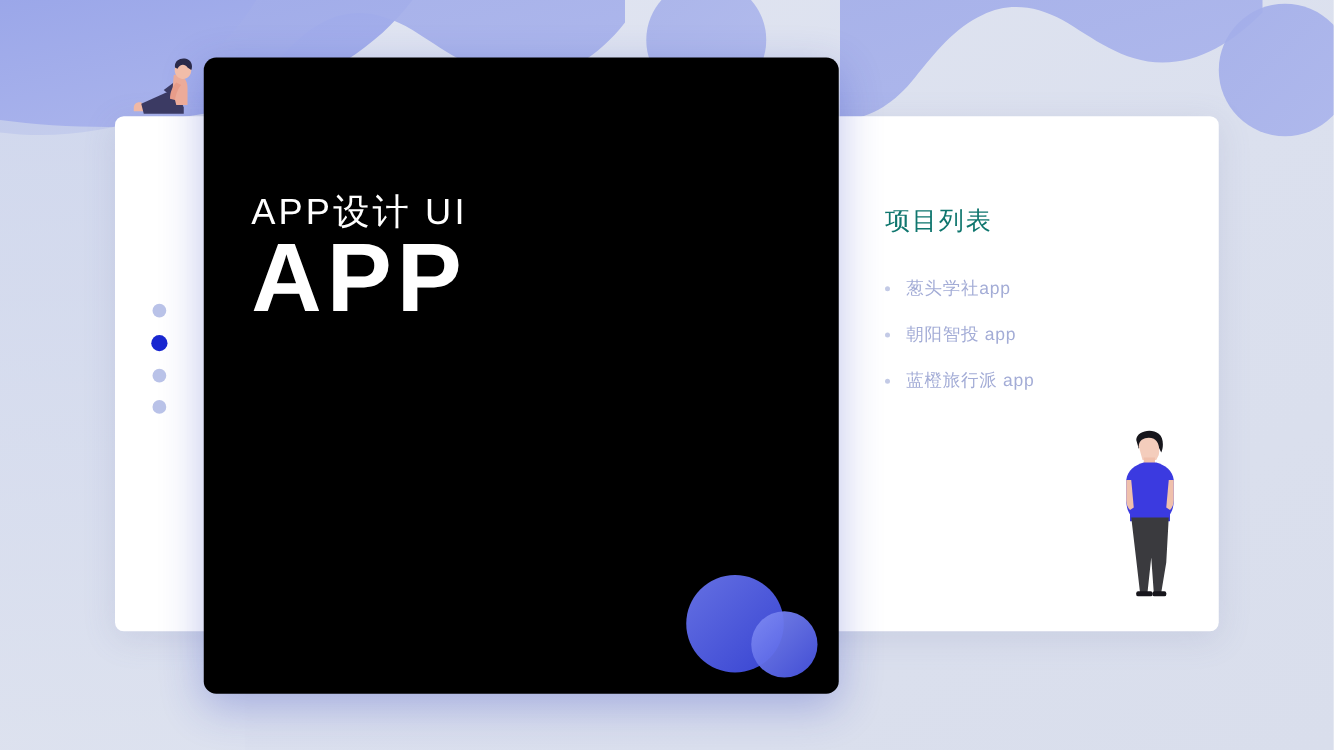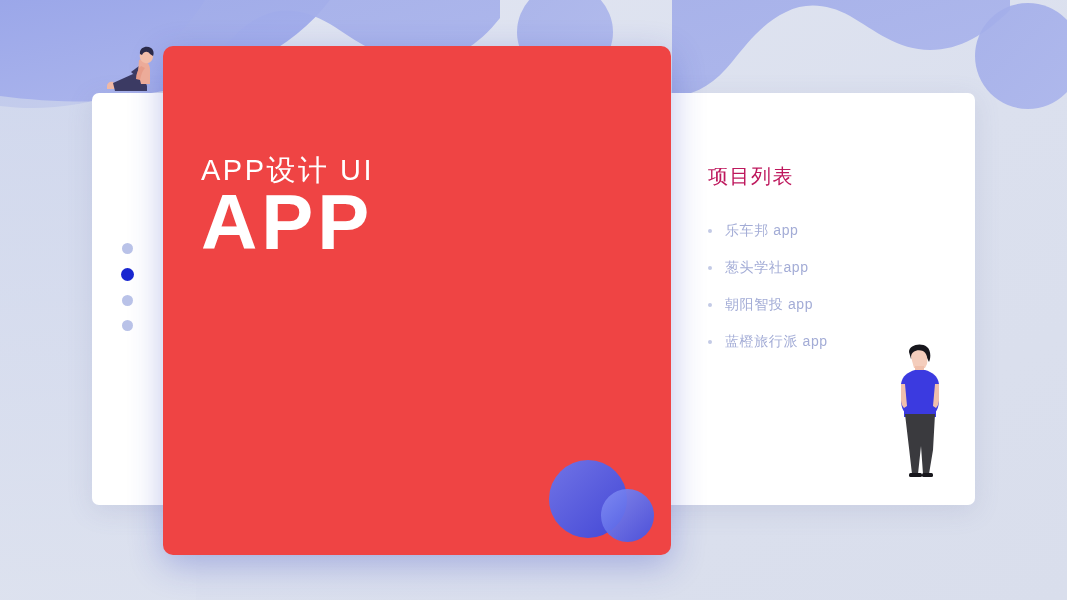--- a/index.html
+++ b/index.html
@@ -46,21 +46,21 @@
     z-index:6;
   }
   .dot { width:11px; height:11px; border-radius:50%; background:#b9c2e8; }
   .dot.active { width:13px; height:13px; background:#1826d0; }
 
   
   #blue-card {
     position:absolute;
     left:163px; top:46px;
     width:508px; height:509px;
-    background:#ef4444;
+    background:#000000;
     border-radius:10px;
     box-shadow:0 10px 34px rgba(40,55,190,0.30);
     overflow:hidden;
     z-index:5;
   }
 
   .circ {
     position:absolute;
     border-radius:50%;
     background:linear-gradient(135deg,#6a76ee 0%,#3a47dd 100%);
@@ -99,21 +99,21 @@
 
   
   #right-panel {
     position:absolute;
     left:708px; top:163px;
     width:250px;
     z-index:6;
   }
 
   #panel-heading {
-    color:#be185d;
+    color:#0f766e;
     font-size:20px;
     font-weight:400;
     letter-spacing:1.5px;
     margin-bottom:22px;
   }
 
   #project-list { list-style:none; }
 
   .project-item {
     display:flex;
@@ -208,24 +208,20 @@
     <div id="blue-card-text">
       <div id="subtitle">APP设计 UI</div>
       <div class="bigline" id="bigline-1">APP</div>
     </div>
   </div>
 
   <div id="right-panel">
     <div id="panel-heading">项目列表</div>
 
     <ul id="project-list">
-      <li class="project-item">
-        <span class="bullet"></span>
-        <span>乐车邦 app</span>
-      </li>
       <li class="project-item">
         <span class="bullet"></span>
         <span>葱头学社app</span>
       </li>
       <li class="project-item">
         <span class="bullet"></span>
         <span>朝阳智投 app</span>
       </li>
       <li class="project-item">
         <span class="bullet"></span>

